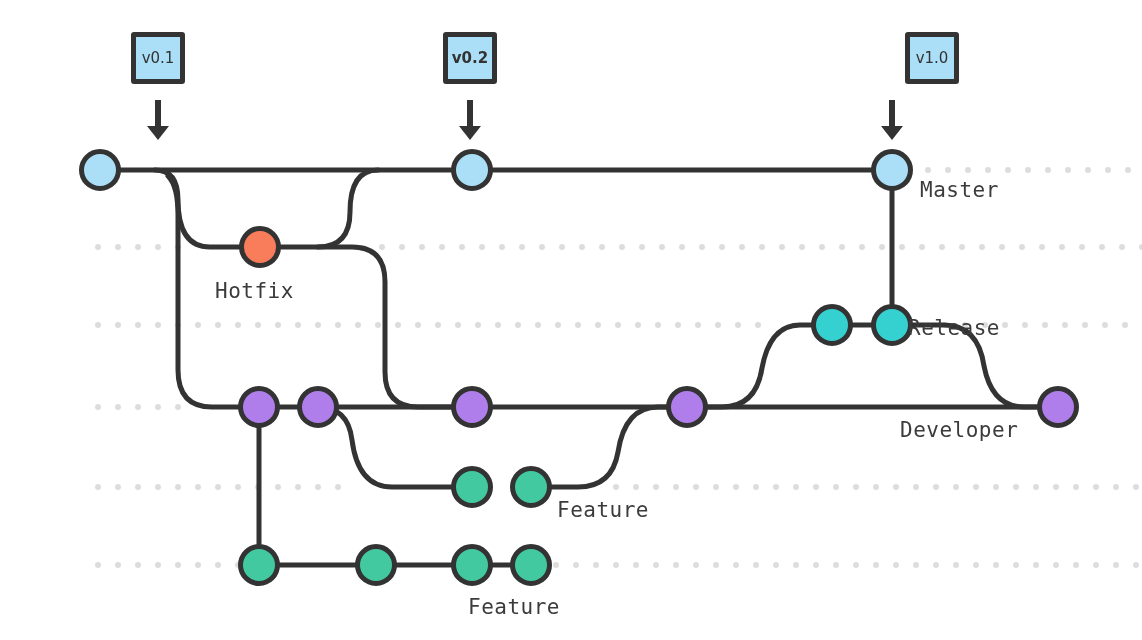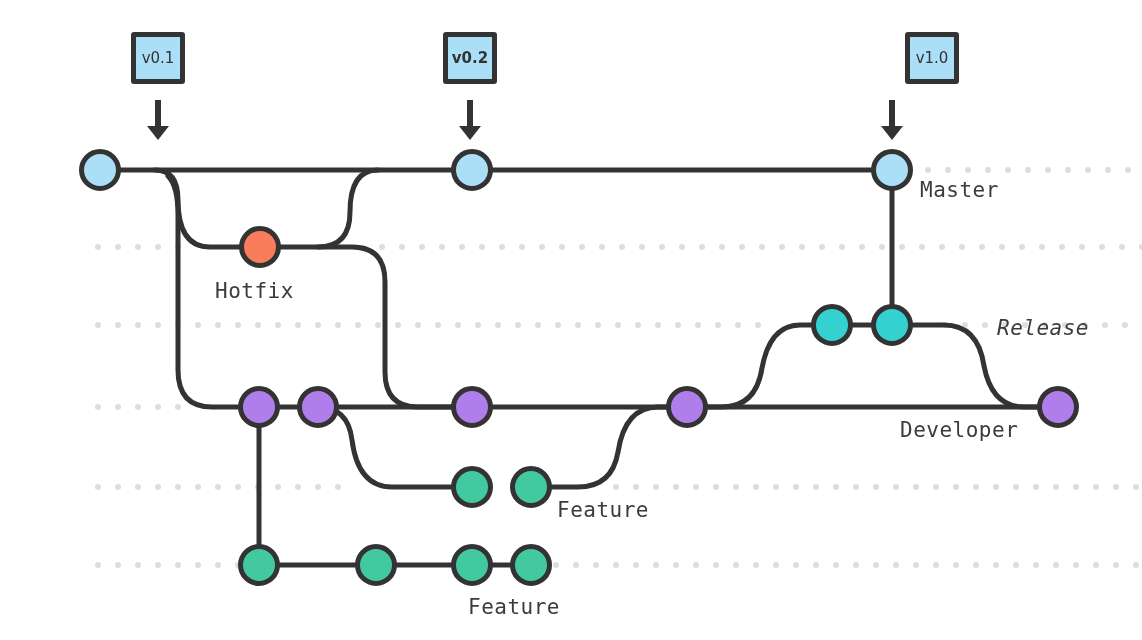--- a/index.html
+++ b/index.html
@@ -288,19 +288,19 @@
       <div class="tag-box" style="left: 443px; top: 32px; font-weight: bold;">
         <span>v0.2</span>
       </div>
       <div class="tag-box" style="left: 865px; top: 32px; margin-left: 40px;">
         <span>v1.0</span>
       </div>
     </div>
   <div id="label-layer">
       <div class="lane-label" style="left: 920px; top: 178px;">Master</div>
       <div class="lane-label" style="left: 215px; top: 279px; text-align: center;">Hotfix</div>
-      <div class="lane-label" style="left: 997px; top: 316px; font-style: italic;">Release</div>
+      <div class="lane-label" style="left: 908px; top: 316px;">Release</div>
       <div class="lane-label" style="left: 900px; top: 418px;">Developer</div>
       <div class="lane-label" style="left: 557px; top: 498px;">Feature</div>
       <div class="lane-label" style="left: 468px; top: 595px;">Feature</div>
     </div>
 
 </div>
 
 </body></html>

